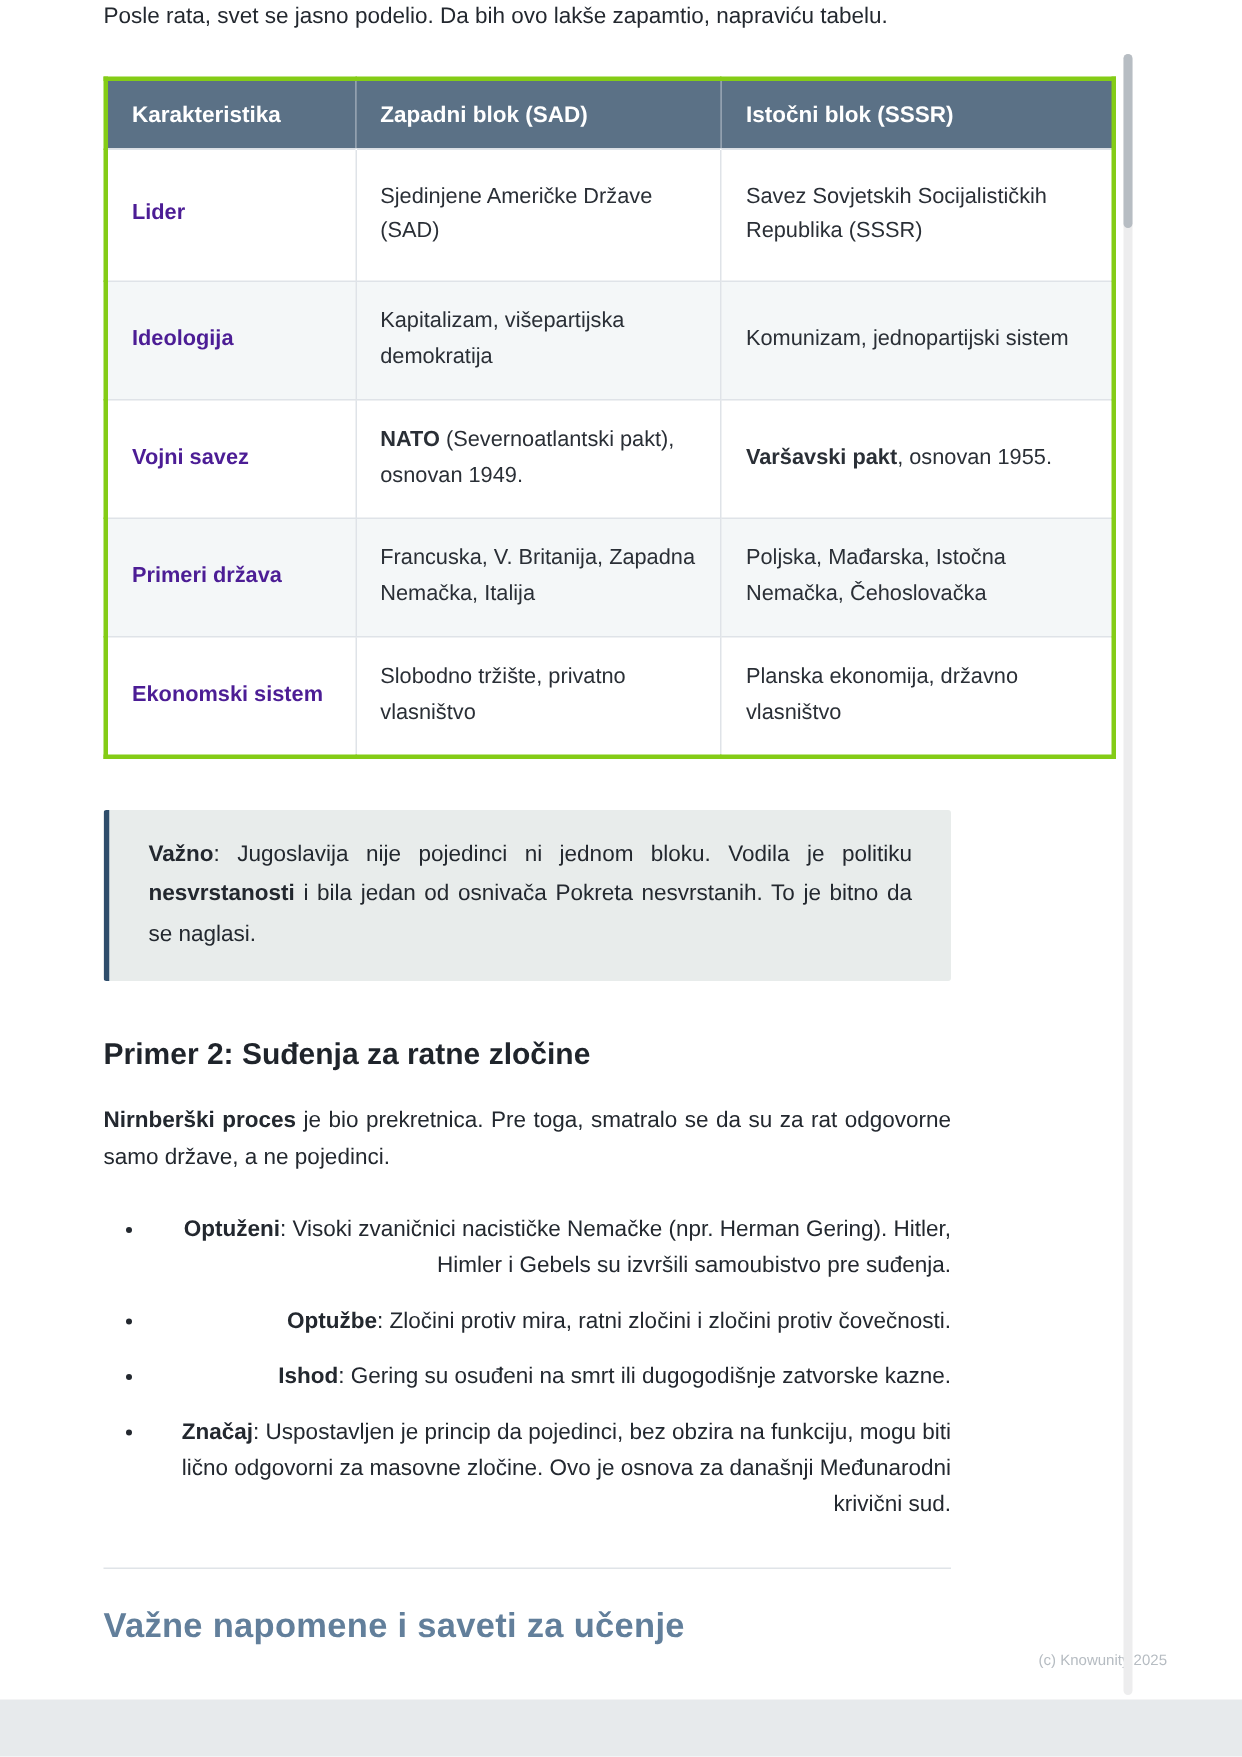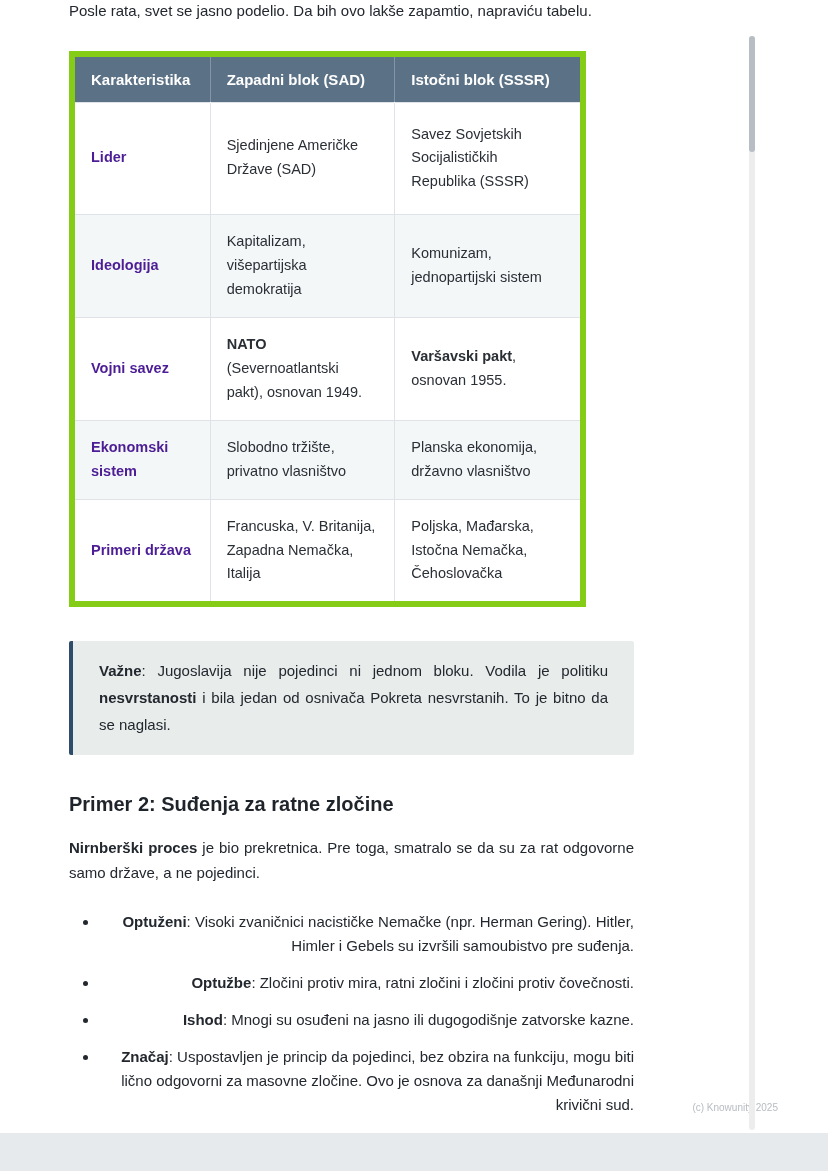--- a/index.html
+++ b/index.html
@@ -17,24 +17,24 @@
     top: 0;
     width: 565px;
   }
   .intro {
     font-size: 15px;
     line-height: 1.5;
     color: #23282f;
   }
   table.blocks-table {
     border-collapse: collapse;
-    width: 517px;
+    width: 675px;
     margin-top: 28px;
     font-size: 14.5px;
-    border: 6px solid #84cc16;
+    border: 3px solid #84cc16;
   }
   col.c1 { width: 140px; }
   col.c2 { width: 205px; }
   col.c3 { width: 220px; }
   th {
     background: #5b7186;
     color: #ffffff;
     text-align: left;
     font-weight: 700;
     font-size: 15px;
@@ -168,44 +168,44 @@
           <td class="label">Ideologija</td>
           <td><strong></strong><span>Kapitalizam, višepartijska demokratija</span></td>
           <td><strong></strong><span>Komunizam, jednopartijski sistem</span></td>
         </tr>
         <tr>
           <td class="label">Vojni savez</td>
           <td><strong>NATO</strong><span> (Severnoatlantski pakt), osnovan 1949.</span></td>
           <td><strong>Varšavski pakt</strong><span>, osnovan 1955.</span></td>
         </tr>
         <tr>
+          <td class="label">Primeri država</td>
+          <td><strong></strong><span>Francuska, V. Britanija, Zapadna Nemačka, Italija</span></td>
+          <td><strong></strong><span>Poljska, Mađarska, Istočna Nemačka, Čehoslovačka</span></td>
+        </tr>
+        <tr>
           <td class="label">Ekonomski sistem</td>
           <td><strong></strong><span>Slobodno tržište, privatno vlasništvo</span></td>
           <td><strong></strong><span>Planska ekonomija, državno vlasništvo</span></td>
         </tr>
-        <tr>
-          <td class="label">Primeri država</td>
-          <td><strong></strong><span>Francuska, V. Britanija, Zapadna Nemačka, Italija</span></td>
-          <td><strong></strong><span>Poljska, Mađarska, Istočna Nemačka, Čehoslovačka</span></td>
-        </tr>
       </tbody>
     </table>
 
     <div class="callout">
-      <p><strong>Važne</strong><span>: Jugoslavija nije pojedinci ni jednom bloku. Vodila je politiku </span><strong>nesvrstanosti</strong><span> i bila jedan od osnivača Pokreta nesvrstanih. To je bitno da se naglasi.</span></p>
+      <p><strong>Važno</strong><span>: Jugoslavija nije pojedinci ni jednom bloku. Vodila je politiku </span><strong>nesvrstanosti</strong><span> i bila jedan od osnivača Pokreta nesvrstanih. To je bitno da se naglasi.</span></p>
     </div>
 
     <h3 class="section-heading">Primer 2: Suđenja za ratne zločine</h3>
 
     <p class="para"><strong>Nirnberški proces</strong><span> je bio prekretnica. Pre toga, smatralo se da su za rat odgovorne samo države, a ne pojedinci.</span></p>
 
     <ul class="bullets">
       <li><strong>Optuženi</strong><span>: Visoki zvaničnici nacističke Nemačke (npr. Herman Gering). Hitler, Himler i Gebels su izvršili samoubistvo pre suđenja.</span></li>
       <li><strong>Optužbe</strong><span>: Zločini protiv mira, ratni zločini i zločini protiv čovečnosti.</span></li>
-      <li><strong>Ishod</strong><span>: Mnogi su osuđeni na jasno ili dugogodišnje zatvorske kazne.</span></li>
+      <li><strong>Ishod</strong><span>: Gering su osuđeni na smrt ili dugogodišnje zatvorske kazne.</span></li>
       <li><strong>Značaj</strong><span>: Uspostavljen je princip da pojedinci, bez obzira na funkciju, mogu biti lično odgovorni za masovne zločine. Ovo je osnova za današnji Međunarodni krivični sud.</span></li>
     </ul>
 
     <hr class="divider">
 
     <h2 class="next-heading">Važne napomene i saveti za učenje</h2>
 
   </div>
 
   <div class="watermark">(c) Knowunity 2025</div>

